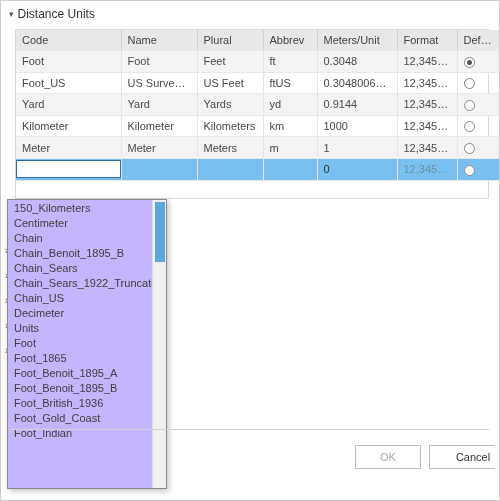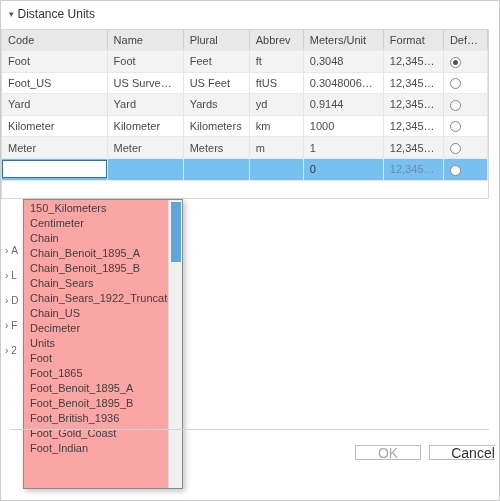--- a/index.html
+++ b/index.html
@@ -17,21 +17,21 @@
   .panel-header {
     display: flex;
     align-items: center;
     gap: 4px;
     padding: 6px 8px;
     color: #333;
     font-size: 12px;
   }
   .chevron { font-size: 9px; color: #555; }
   .table-wrap {
-    margin: 2px 10px 0 0;
+    margin: 2px 10px 0 14px;
     border: 1px solid #d9d9d9;
     height: 170px;
   }
   table { border-collapse: collapse; width: 100%; table-layout: fixed; }
   th, td {
     border-right: 1px solid #e5e5e5;
     border-bottom: 1px solid #e8e8e8;
     padding: 4px 6px;
     text-align: left;
     white-space: nowrap;
@@ -70,23 +70,23 @@
     background: transparent;
   }
   .sidebar {
     position: absolute; left: 4px; top: 244px;
     display: flex; flex-direction: column; gap: 14px;
     color: #666; font-size: 10px;
   }
   .sidebar span { display:flex; align-items:center; gap:3px; }
   .dropdown-list {
     position: absolute;
-    left: 22px; top: 198px;
+    left: 6px; top: 198px;
     width: 160px; height: 290px;
-    background: #fca5a5;
+    background: #c4b5fd;
     border: 1px solid #8a8a8a;
     box-shadow: 2px 2px 6px rgba(0,0,0,0.25);
     display: flex;
   }
   .dropdown-items {
     flex: 1; overflow: hidden;
   }
   .dropdown-items div {
     padding: 1.5px 6px;
     font-size: 11px;
@@ -102,22 +102,22 @@
     background: #5ea7d8;
   }
   .hr {
     position: absolute; left: 10px; right: 10px; top: 428px;
     border-top: 1px solid #d2d2d2;
   }
   .buttons {
     position: absolute; right: 4px; top: 444px; display: flex; gap: 8px;
   }
   .btn {
-    min-width: 66px; height: 15px; border: 1px solid #bdbdbd;
-    background: #fff; font-size: 14px; display:flex; align-items:center;
+    min-width: 66px; height: 24px; border: 1px solid #bdbdbd;
+    background: #fff; font-size: 11px; display:flex; align-items:center;
     justify-content:center; color:#333;
   }
   .btn.disabled { color: #a7a7a7; }
   .btn.cancel { border-right: none; padding-left: 21px; }
   .c-code{width:105px} .c-name{width:76px} .c-plural{width:66px}
   .c-abbrev{width:54px} .c-mpu{width:80px} .c-fmt{width:60px} .c-def{width:44px}
 </style>
 </head>
 <body>
 
@@ -218,21 +218,20 @@
     <span><span>›</span> D</span>
     <span><span>›</span> F</span>
     <span><span>›</span> 2</span>
   </div>
 
 <div class="dropdown-list">
   <div class="dropdown-items" id="dd-items">
       <div>150_Kilometers</div>
       <div>Centimeter</div>
       <div>Chain</div>
-      <div>Chain_Benoit_1895_A</div>
       <div>Chain_Benoit_1895_B</div>
       <div>Chain_Sears</div>
       <div>Chain_Sears_1922_Truncated</div>
       <div>Chain_US</div>
       <div>Decimeter</div>
       <div>Units</div>
       <div>Foot</div>
       <div>Foot_1865</div>
       <div>Foot_Benoit_1895_A</div>
       <div>Foot_Benoit_1895_B</div>

